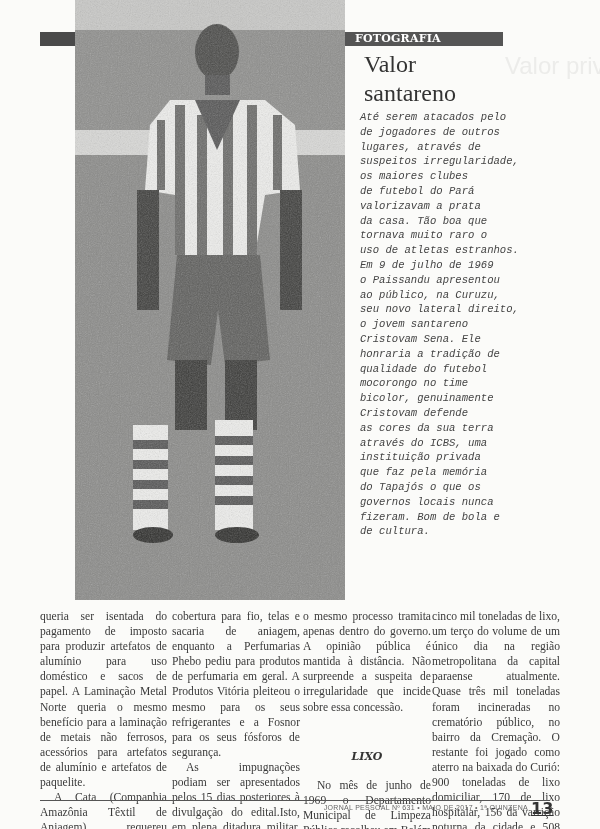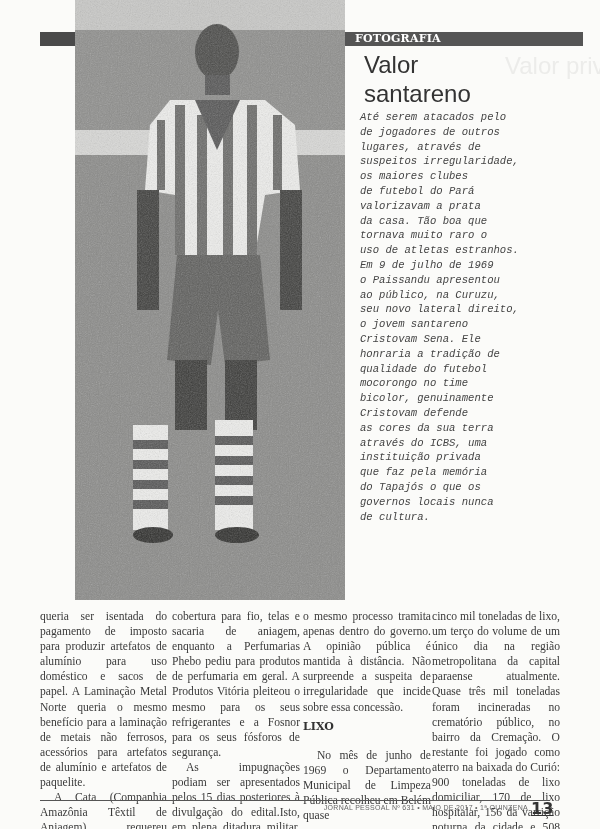--- a/index.html
+++ b/index.html
@@ -9,26 +9,26 @@
   }
   .header-bar-left {
     position:absolute; left:40px; top:32px; width:36px; height:14px; background:#4a4a4a;
   }
   .photo {
     position:absolute; left:75px; top:0; width:270px; height:600px;
     background:#9a9a98; overflow:hidden;
   }
   .photo svg { display:block; }
   .section-bar {
-    position:absolute; left:345px; top:32px; width:238px; height:14px; background:#555;
+    position:absolute; left:345px; top:32px; width:158px; height:14px; background:#555;
     color:#fff; font-family:"DejaVu Serif", serif; font-weight:bold; font-size:11px;
     line-height:14px; padding-left:10px; box-sizing:border-box; letter-spacing:0.2px;
   }
   .title {
-    position:absolute; left:364px; top:50px; font-family:Liberation Sans, sans-serif;
+    position:absolute; left:364px; top:50px; font-family:Liberation Serif, serif;
     font-size:24px; line-height:29px; color:#333; font-weight:normal;
   }
   .ghost {
     position:absolute; left:505px; top:52px; font-family:"Liberation Sans", sans-serif;
     font-size:24px; color:#ececea; white-space:nowrap;
   }
   .lead {
     position:absolute; left:360px; top:110px; width:240px;
     font-family:Liberation Mono, monospace; font-style:italic; font-size:10.6px;
     line-height:14.8px; color:#444;
@@ -39,21 +39,21 @@
     font-size:11.6px; line-height:15.1px; color:#3a3a3a; text-align:justify;
   }
   .col p { margin:0; }
   .col p.indent { text-indent:14px; }
   .col1 { left:40px; width:127px; }
   .col2 { left:172px; width:128px; }
   .col3 { left:303px; width:128px; }
   .col4 { left:432px; width:128px; }
   .subhead {
     font-family:"DejaVu Serif", serif; font-weight:bold; font-size:11px;
-    text-align:left; margin:4px 0 14px 0; color:#333;
+    text-align:center; margin:34px 0 14px 0; color:#333;font-style:italic;
   }
   .footer-rule {
     position:absolute; left:40px; top:800px; width:510px; height:1px; background:#555;
   }
   .footer {
     position:absolute; right:72px; top:804px; font-family:Liberation Sans, sans-serif;
     font-size:7px; color:#666; letter-spacing:0.3px; white-space:nowrap;
   }
   .page-num {
     position:absolute; left:531px; top:799px; font-family:"DejaVu Sans", sans-serif;
@@ -156,20 +156,21 @@
     <span>qualidade do futebol</span>
     <span>mocorongo no time</span>
     <span>bicolor, genuinamente</span>
     <span>Cristovam defende</span>
     <span>as cores da sua terra</span>
     <span>através do ICBS, uma</span>
     <span>instituição privada</span>
     <span>que faz pela memória</span>
     <span>do Tapajós o que os</span>
     <span>governos locais nunca</span>
+    <span>fizeram. Bom de bola e</span>
     <span>de cultura.</span>
   </div>
 
 <div class="col col1">
   <p>queria ser isentada do pagamento de imposto para produzir artefatos de alumínio para uso doméstico e sacos de papel. A Laminação Metal Norte queria o mesmo benefício para a laminação de metais não ferrosos, acessórios para artefatos de alumínio e artefatos de paquelite.</p>
   <p class="indent">A Cata (Companhia Amazônia Têxtil de Aniagem) requereu igualmente</p>
 </div>
 
 <div class="col col2">
   <p>cobertura para fio, telas e sacaria de aniagem, enquanto a Perfumarias Phebo pediu para produtos de perfumaria em geral. A Produtos Vitória pleiteou o mesmo para os seus refrigerantes e a Fosnor para os seus fósforos de segurança.</p>

